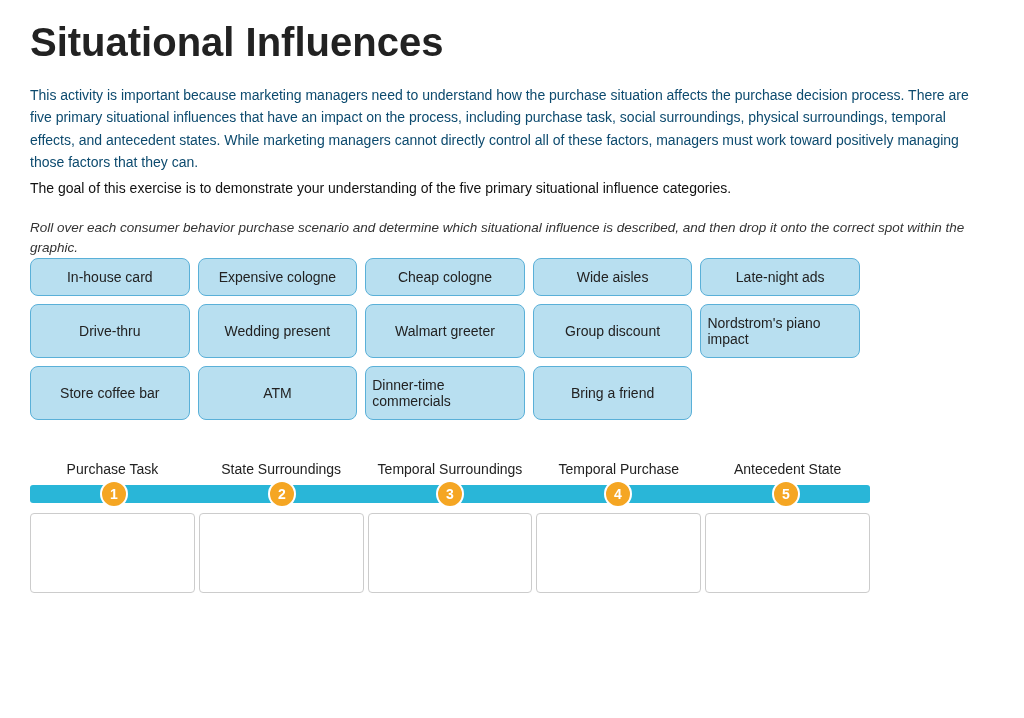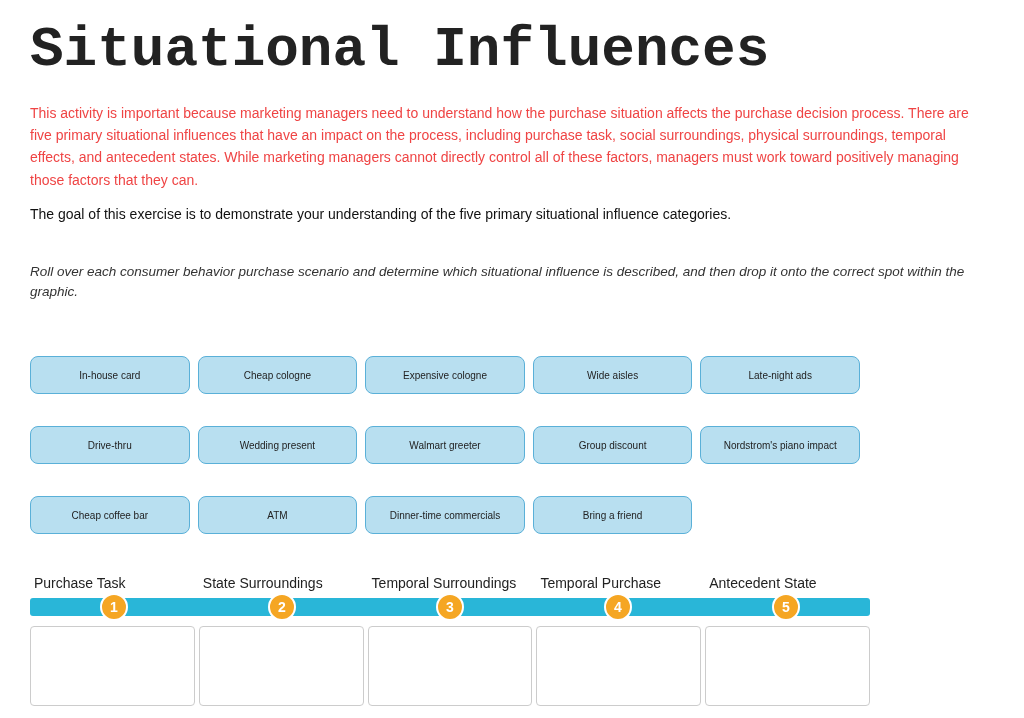--- a/index.html
+++ b/index.html
@@ -4,79 +4,76 @@
   <style>
     * { box-sizing: border-box; margin: 0; padding: 0; }
     body {
       font-family: Arial, sans-serif;
       background: #fff;
       color: #222;
       padding: 20px 30px;
       max-width: 1024px;
     }
     h1 {
-      font-size: 56px;
+      font-size: 40px;
       font-weight: 900;
       margin-bottom: 20px;
       line-height: 1.1;
-      font-family: Liberation Mono, monospace;
     }
     .intro-text {
       font-size: 14px;
       line-height: 1.6;
-      margin-bottom: 12px;
-      color: #ef4444;
+      margin-bottom: 3px;
+      color: #0c4a6e;
     }
     .goal-text {
       font-size: 14px;
       line-height: 1.6;
-      margin-bottom: 36px;
+      margin-bottom: 19px;
       color: #111;
     }
     .instruction-text {
       font-style: italic;
       font-size: 13.5px;
       color: #333;
-      margin-bottom: 30px;
       line-height: 1.5;
     }
     
     .items-grid {
       display: grid;
       grid-template-columns: repeat(5, 1fr);
       gap: 8px;
       margin-bottom: 40px;
       max-width: 830px;
     }
     .drag-item {
       background: #b8dff0;
       border: 1.5px solid #5ab0d8;
       border-radius: 8px;
       padding: 10px 6px;
-      font-size: 10px;
+      font-size: 14px;
       cursor: grab;
       user-select: none;
       min-height: 38px;
       display: flex;
       align-items: center;
       justify-content: center;
-      margin-top: 24px;
     }
     
     .categories-section {
       max-width: 840px;
     }
     .category-labels {
       display: grid;
       grid-template-columns: repeat(5, 1fr);
       gap: 4px;
       margin-bottom: 6px;
     }
     .category-label {
-      text-align: left;
+      text-align: center;
       font-size: 14px;
       font-weight: 500;
       color: #222;
       line-height: 1.3;
       padding: 0 4px;
     }
     
     .timeline-bar {
       position: relative;
       height: 18px;
@@ -119,30 +116,30 @@
 <body>
 
 <h1>Situational Influences</h1>
 
 <p class="intro-text">This activity is important because marketing managers need to understand how the purchase situation affects the purchase decision process. There are five primary situational influences that have an impact on the process, including purchase task, social surroundings, physical surroundings, temporal effects, and antecedent states. While marketing managers cannot directly control all of these factors, managers must work toward positively managing those factors that they can.</p>
 <p class="goal-text">The goal of this exercise is to demonstrate your understanding of the five primary situational influence categories.</p>
 <p class="instruction-text">Roll over each consumer behavior purchase scenario and determine which situational influence is described, and then drop it onto the correct spot within the graphic.</p>
 
 <div class="items-grid" id="items-grid">
     <div class="drag-item">In-house card</div>
+    <div class="drag-item">Expensive cologne</div>
     <div class="drag-item">Cheap cologne</div>
-    <div class="drag-item">Expensive cologne</div>
     <div class="drag-item">Wide aisles</div>
     <div class="drag-item">Late-night ads</div>
     <div class="drag-item">Drive-thru</div>
     <div class="drag-item">Wedding present</div>
     <div class="drag-item">Walmart greeter</div>
     <div class="drag-item">Group discount</div>
     <div class="drag-item">Nordstrom's piano impact</div>
-    <div class="drag-item">Cheap coffee bar</div>
+    <div class="drag-item">Store coffee bar</div>
     <div class="drag-item">ATM</div>
     <div class="drag-item">Dinner-time commercials</div>
     <div class="drag-item">Bring a friend</div>
   </div>
 
 <div class="categories-section">
   <div class="category-labels" id="category-labels">
       <div class="category-label">Purchase Task</div>
       <div class="category-label">State Surroundings</div>
       <div class="category-label">Temporal Surroundings</div>

